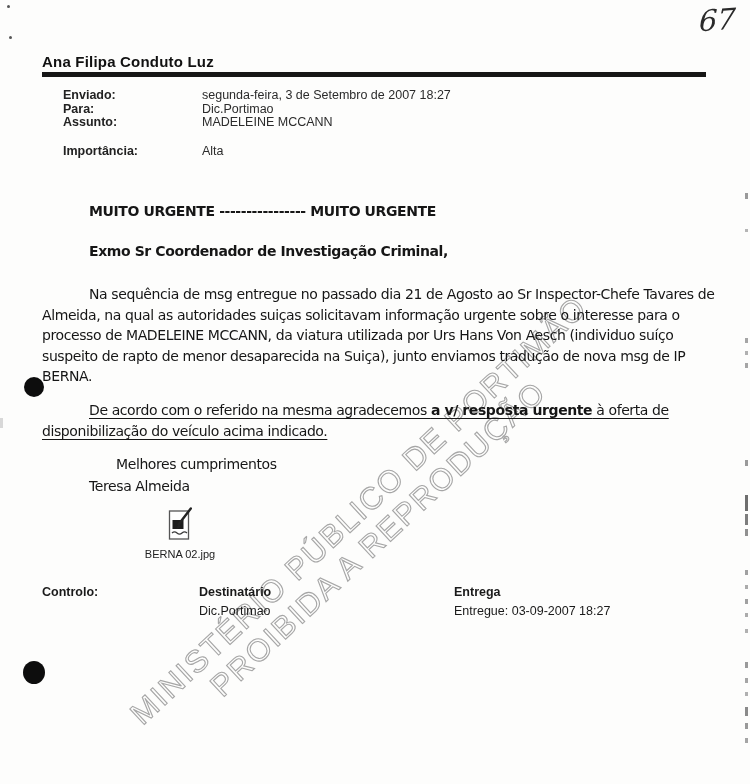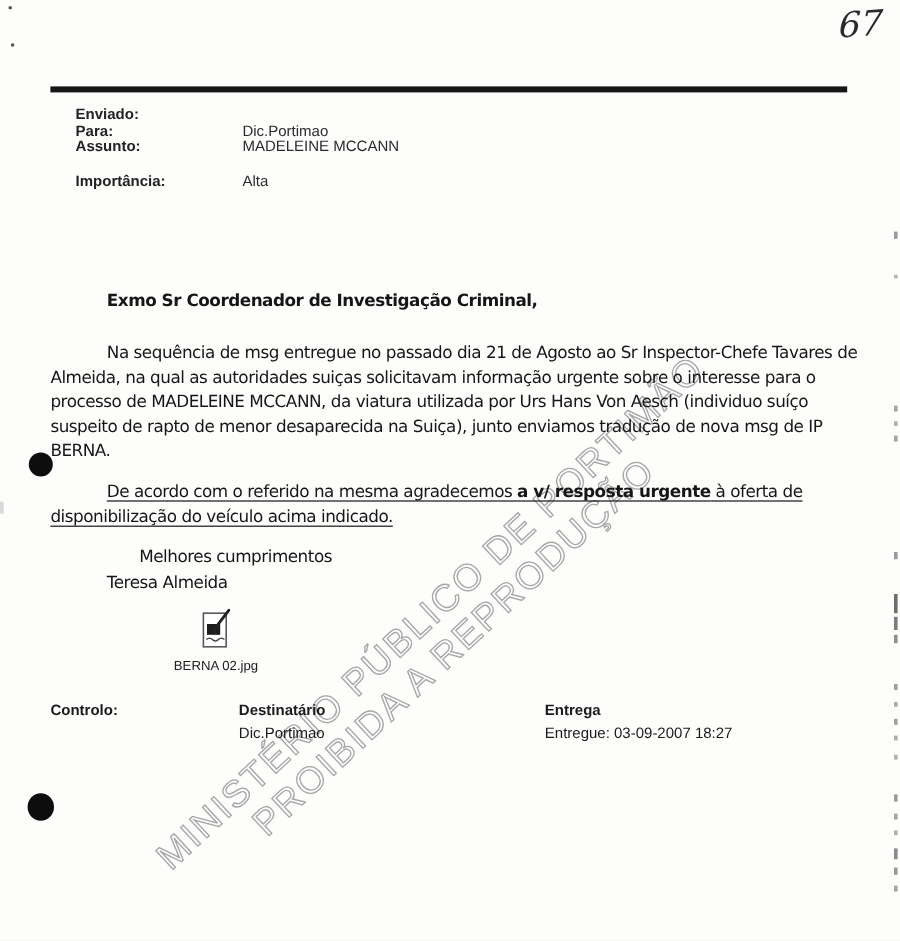--- a/index.html
+++ b/index.html
@@ -96,30 +96,33 @@
 
   <div class="abs speck" style="left:7px; top:5px; width:3px; height:3px;"></div>
   <div class="abs speck" style="left:9px; top:36px; width:3px; height:3px;"></div>
   <div class="edge-dash" style="left:0; top:418px; height:10px; background:#d8d8d8;"></div>
 
   <div class="wm wm1">MINISTÉRIO PÚBLICO DE PORTIMÃO</div>
   <div class="wm wm2">PROIBIDA A REPRODUÇÃO</div>
 
   <div class="abs hw-number">67</div>
 
+  <div class="abs sender-name">Ana Filipa Conduto Luz</div>
   <div class="abs header-rule"></div>
 
   <div class="abs meta-label" style="top:88px;">Enviado:</div>
+  <div class="abs meta-value" style="top:88px;">segunda-feira, 3 de Setembro de 2007 18:27</div>
   <div class="abs meta-label" style="top:101.5px;">Para:</div>
   <div class="abs meta-value" style="top:101.5px;">Dic.Portimao</div>
   <div class="abs meta-label" style="top:115px;">Assunto:</div>
   <div class="abs meta-value" style="top:115px;">MADELEINE MCCANN</div>
   <div class="abs meta-label" style="top:144px;">Importância:</div>
   <div class="abs meta-value" style="top:144px;">Alta</div>
 
+  <div class="abs body-text urgent-line">MUITO URGENTE ---------------- MUITO URGENTE</div>
   <div class="abs body-text salutation">Exmo Sr Coordenador de Investigação Criminal,</div>
   <div class="abs body-text para1">Na sequência de msg entregue no passado dia 21 de Agosto ao Sr Inspector-Chefe Tavares de
 Almeida, na qual as autoridades suiças solicitavam informação urgente sobre o interesse para o
 processo de MADELEINE MCCANN, da viatura utilizada por Urs Hans Von Aesch (individuo suíço
 suspeito de rapto de menor desaparecida na Suiça), junto enviamos tradução de nova msg de IP
 BERNA.</div>
 
   <div class="abs body-text para2-l1"><span>De acordo com o referido na mesma agradecemos </span><span class="bold-inline">a v/ resposta urgente</span><span> à oferta de</span></div>
   <div class="abs body-text para2-l2">disponibilização do veículo acima indicado.</div>
 

